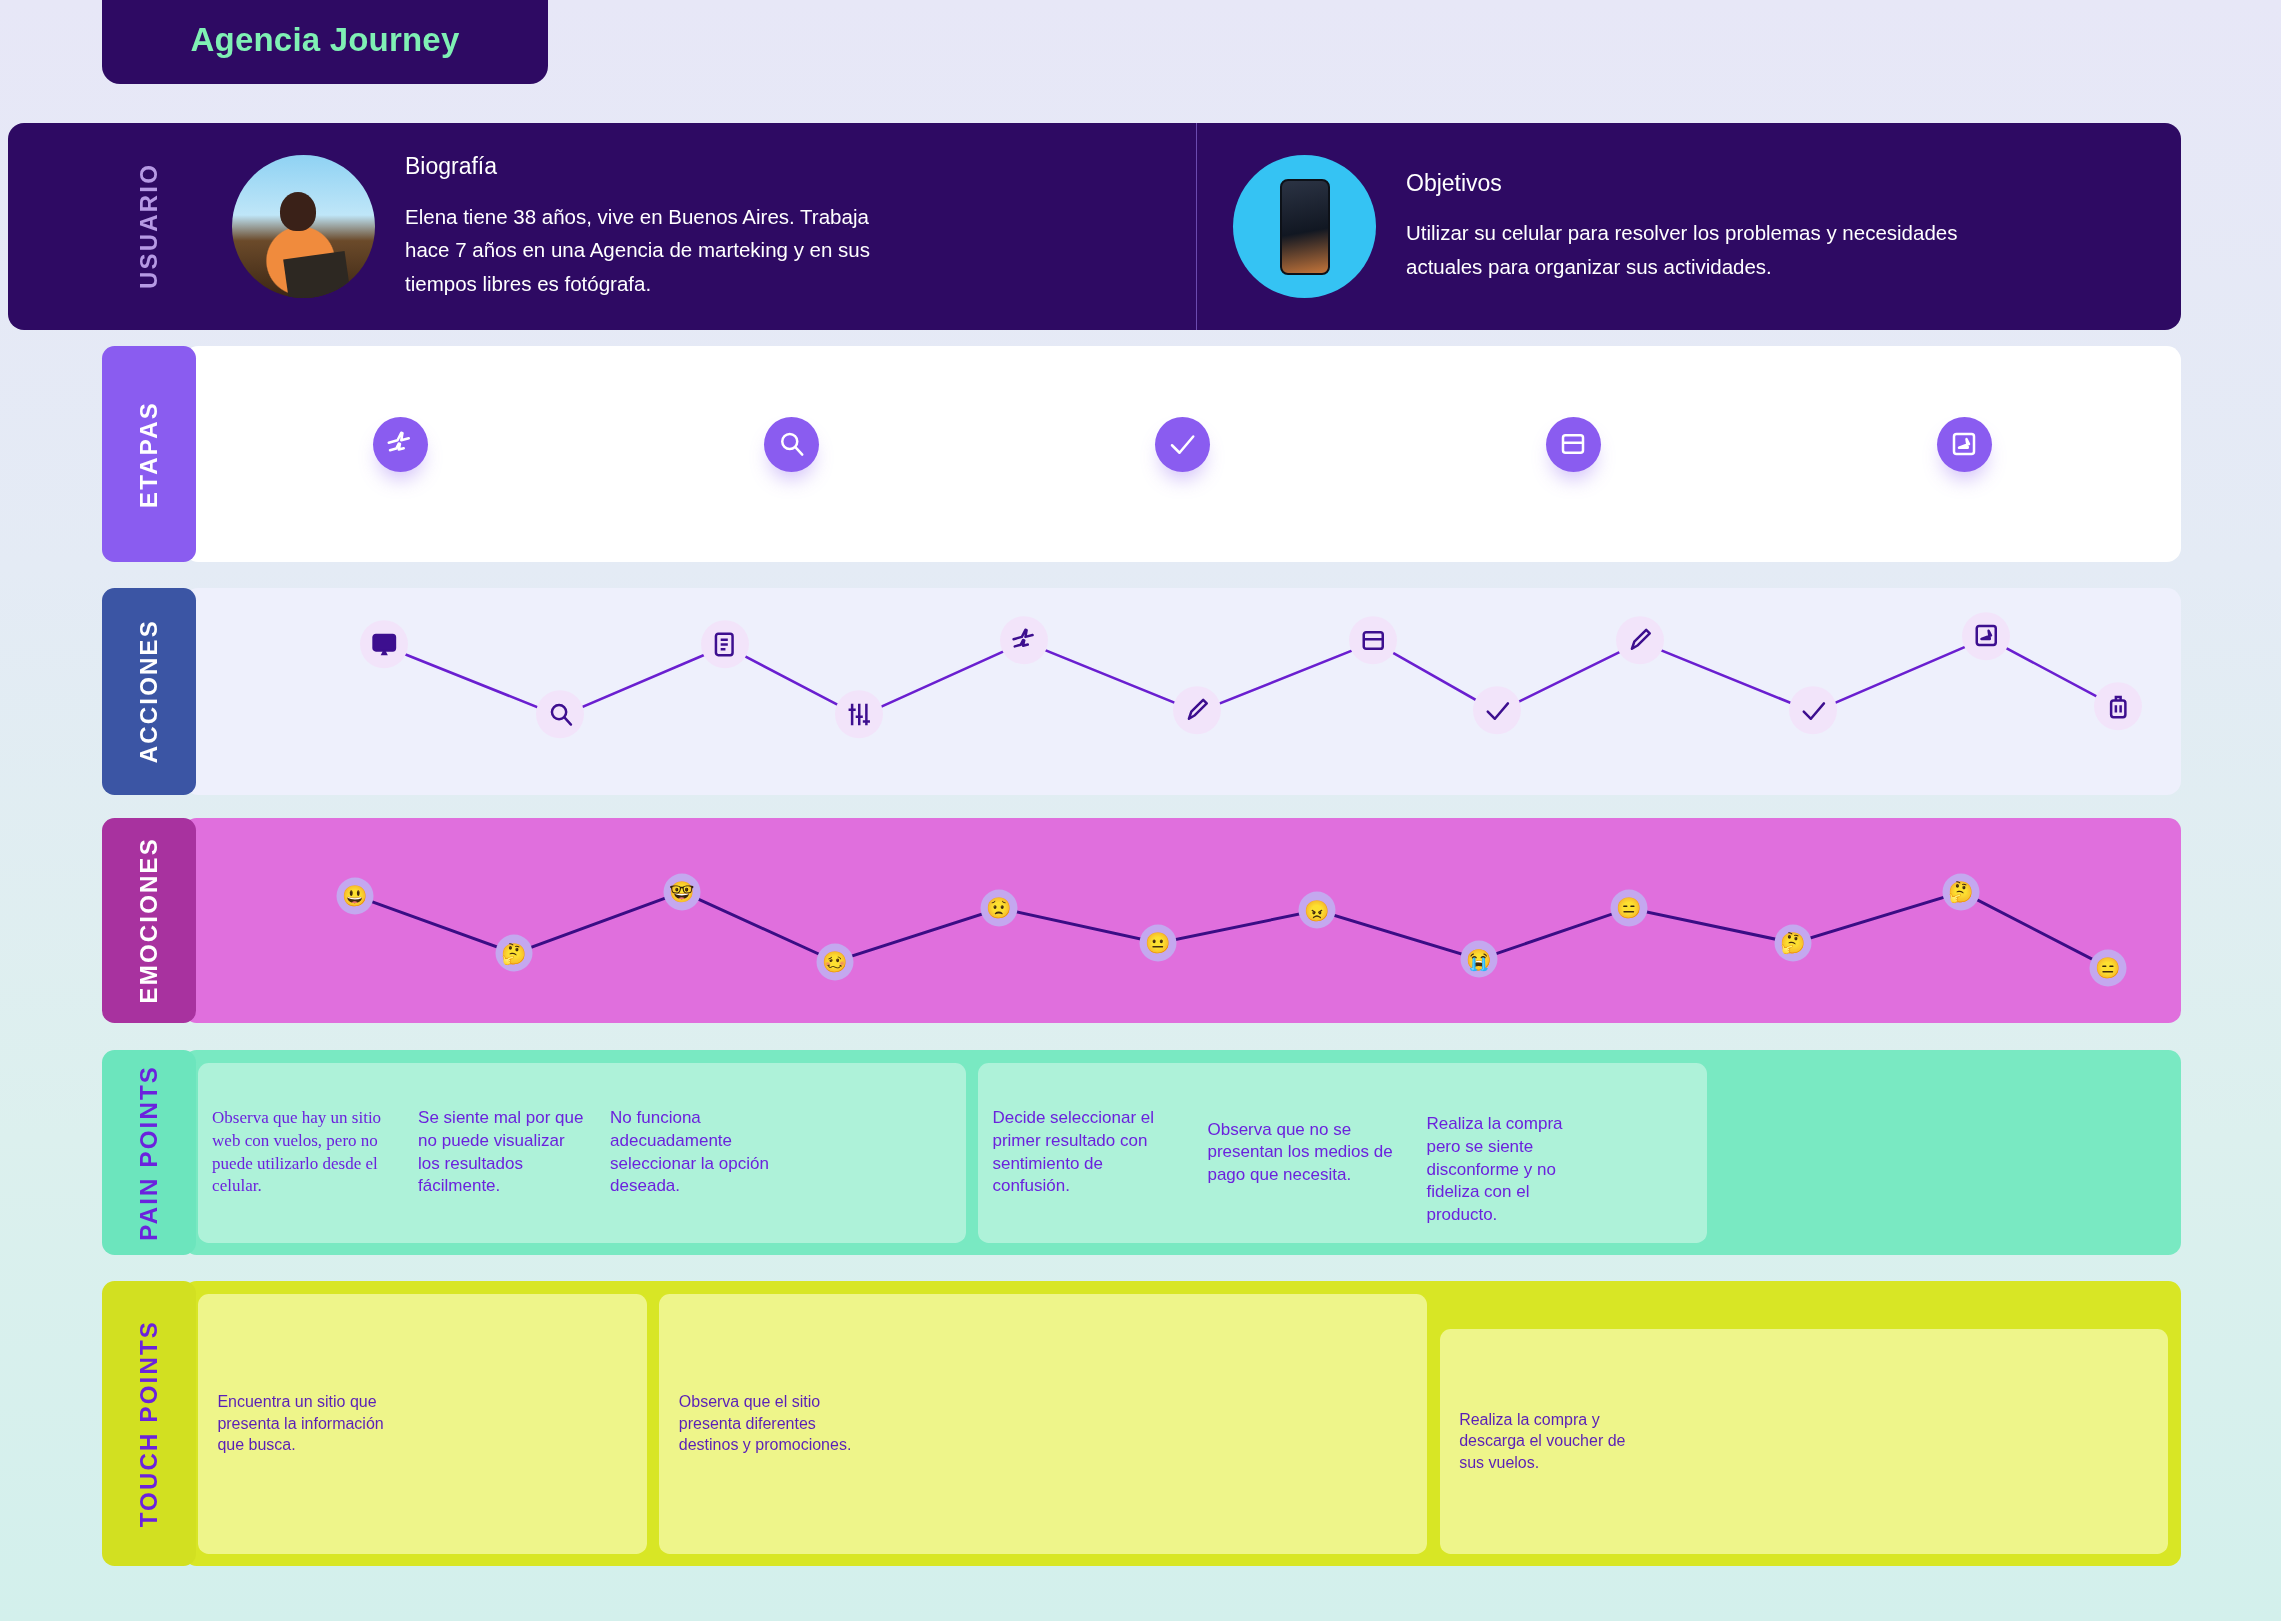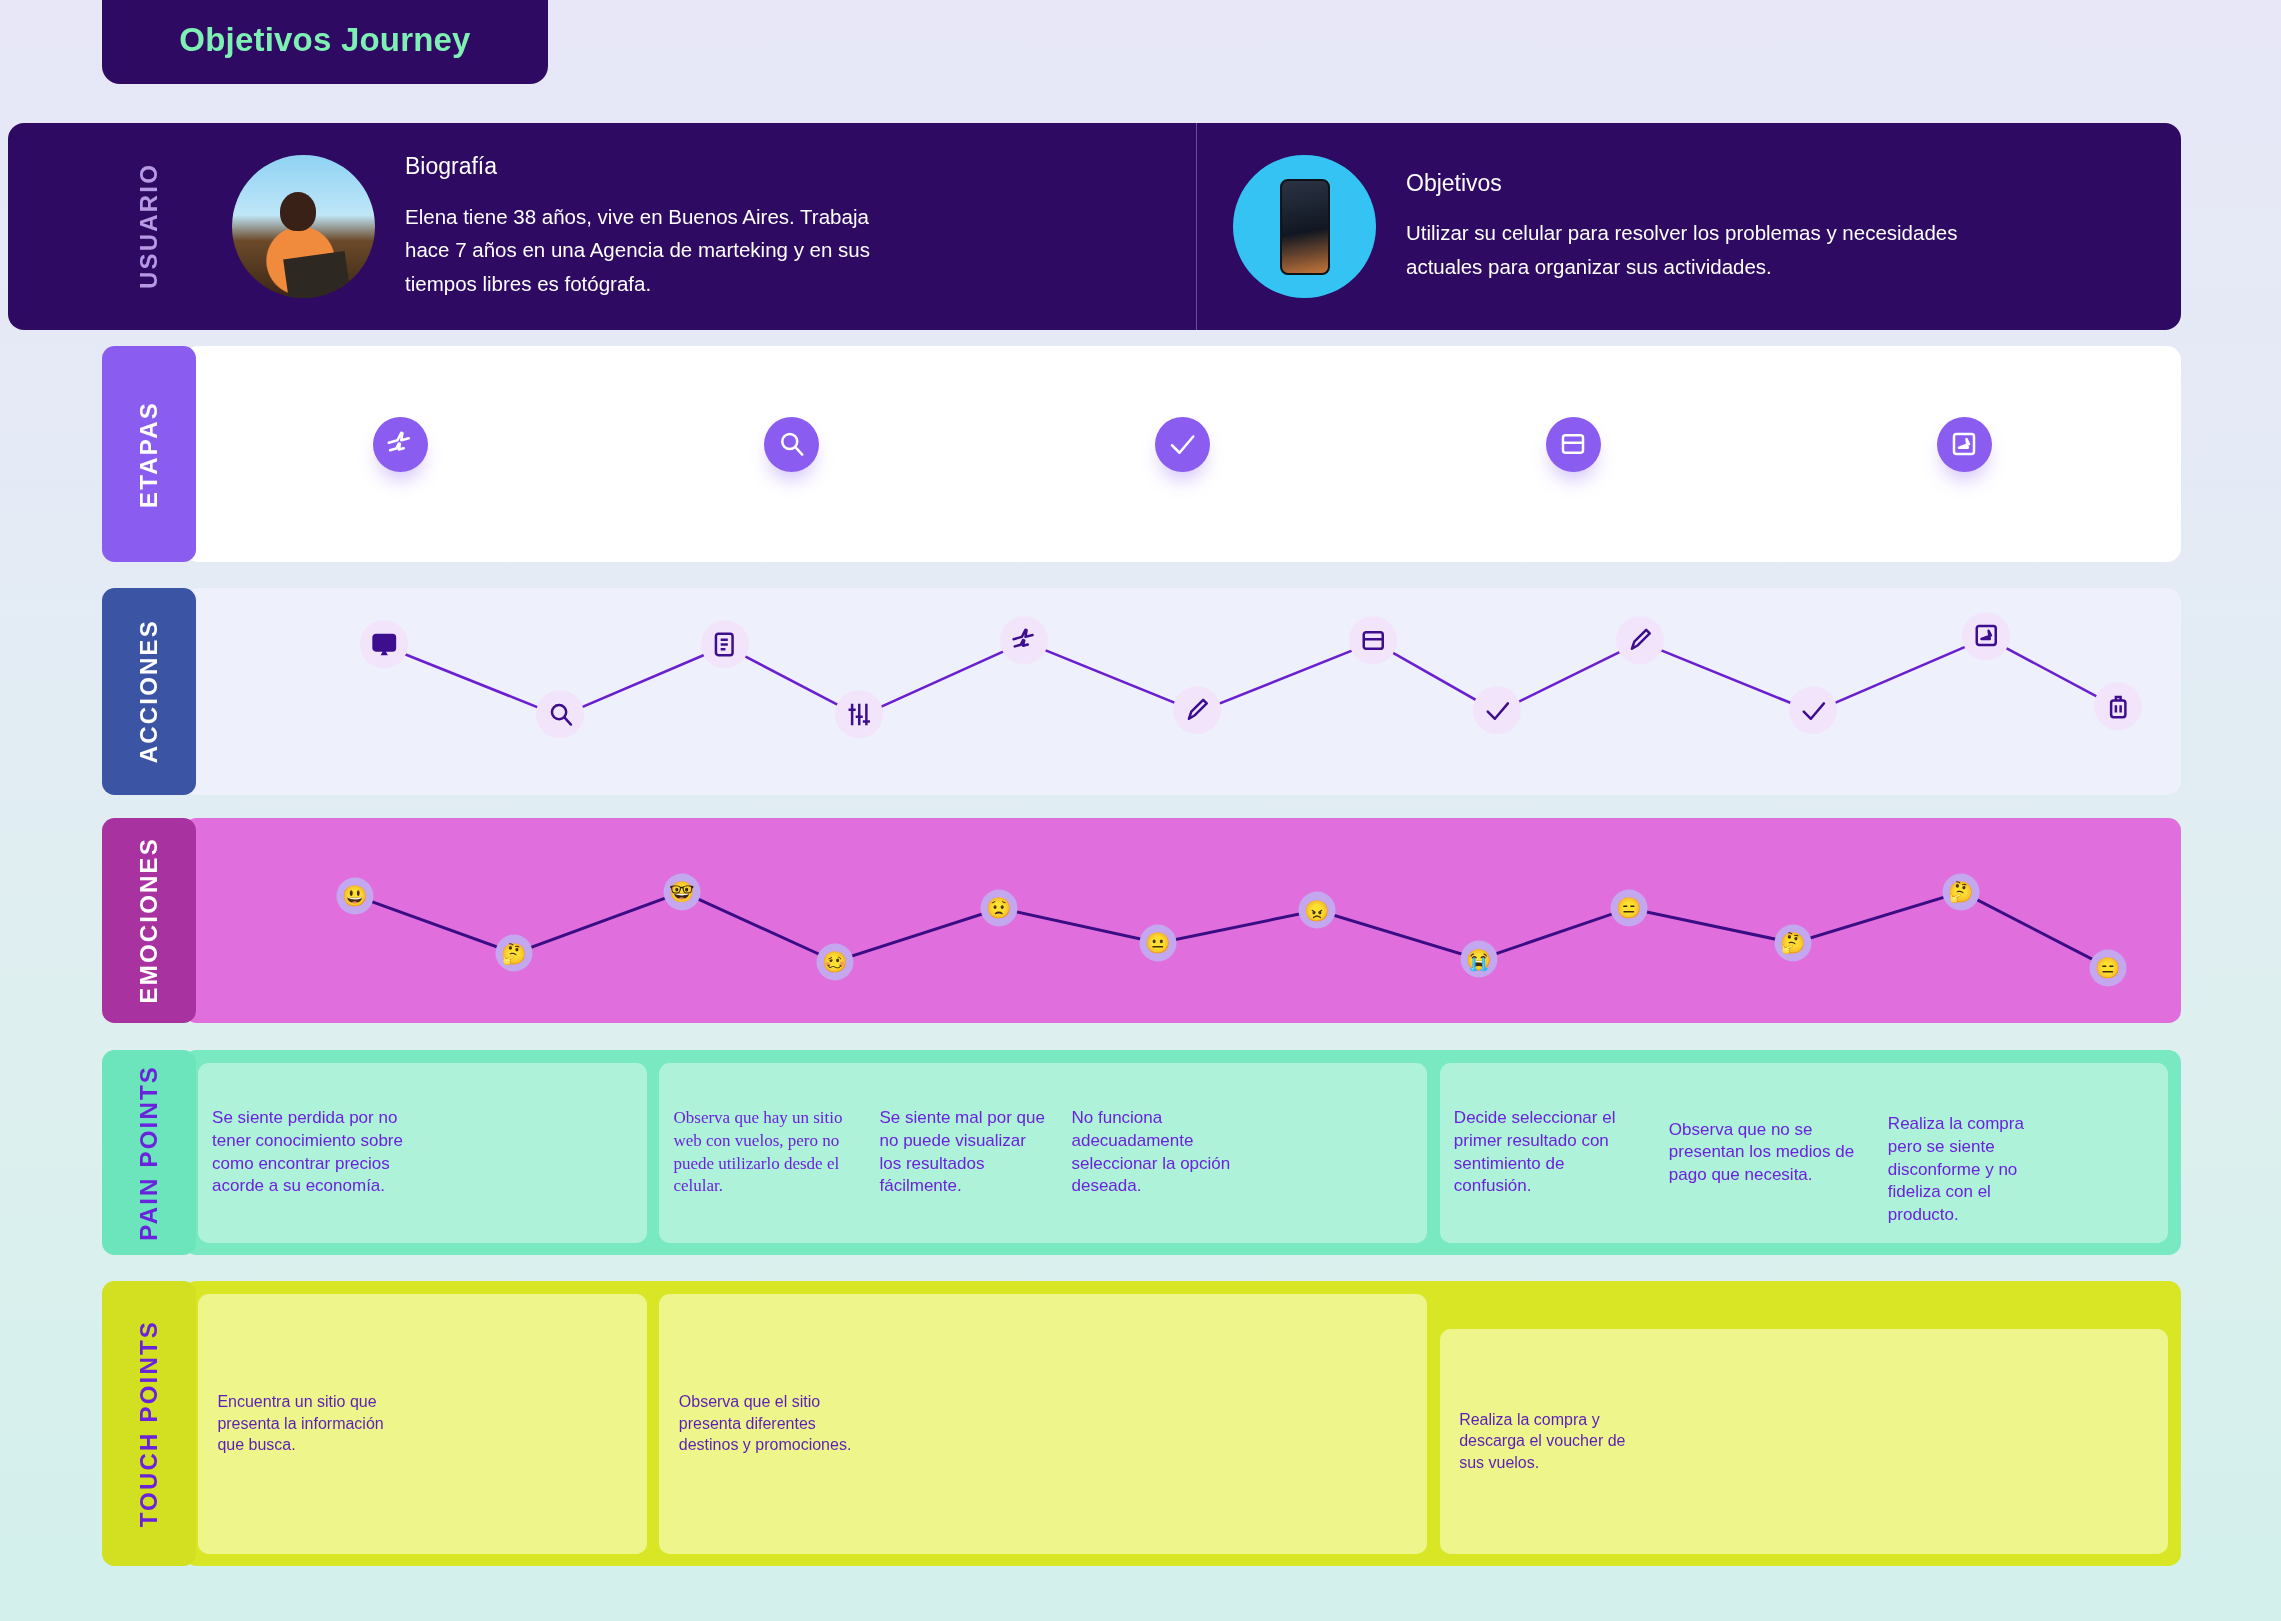--- a/index.html
+++ b/index.html
@@ -189,21 +189,21 @@
   .touch-card {
     background: #eef58a; border-radius: 10.7px;
     display: flex; align-items: center; padding: 0 19.6px;
   }
   .tp-text { color: #5a1fb8; font-size: 16px; line-height: 1.35; }
 </style>
 </head>
 <body>
 
 <div class="title-chip">
-  <div class="title-text">Objetivos Journey</div>
+  <div class="title-text">Agencia Journey</div>
 </div>
 
 <div class="row" id="usuario-row">
   <div class="panel">
     <div class="row-label usuario-label">
       <span>USUARIO</span>
     </div>
     <div class="usuario-half left">
       <div class="avatar"></div>
       <div>
@@ -417,23 +417,20 @@
       <div class="emo-node" style="left: 89%; top: 36%;">🤔</div>
       <div class="emo-node" style="left: 96.35%; top: 73%;">😑</div>
     </div>
 </div>
 
 <div class="row" id="pain-row">
   <div class="row-label pain-label">
     <span>PAIN POINTS</span>
   </div>
   <div class="panel" id="pain-container">
-      <div class="pain-card" style="flex: 0 0 22.8%;">
-        <div class="pp-text" style="width: 223px;">Se siente perdida por no tener conocimiento sobre como encontrar precios acorde a su economía.</div>
-      </div>
       <div class="pain-card" style="flex: 0 0 39%;">
         <div class="pp-text" style="width: 183px; font-family: Liberation Serif, serif;">Observa que hay un sitio web con vuelos, pero no puede utilizarlo desde el celular.</div>
         <div class="pp-text" style="width: 169px;">Se siente mal por que no puede visualizar los resultados fácilmente.</div>
         <div class="pp-text" style="width: 192px;">No funciona adecuadamente seleccionar la opción deseada.</div>
       </div>
       <div class="pain-card" style="flex: 0 0 37%;">
         <div class="pp-text" style="width: 192px;">Decide seleccionar el primer resultado con sentimiento de confusión.</div>
         <div class="pp-text" style="width: 196px;">Observa que no se presentan los medios de pago que necesita.</div>
         <div class="pp-text" style="width: 156px; margin-top: 35px;">Realiza la compra pero se siente disconforme y no fideliza con el producto.</div>
       </div>

